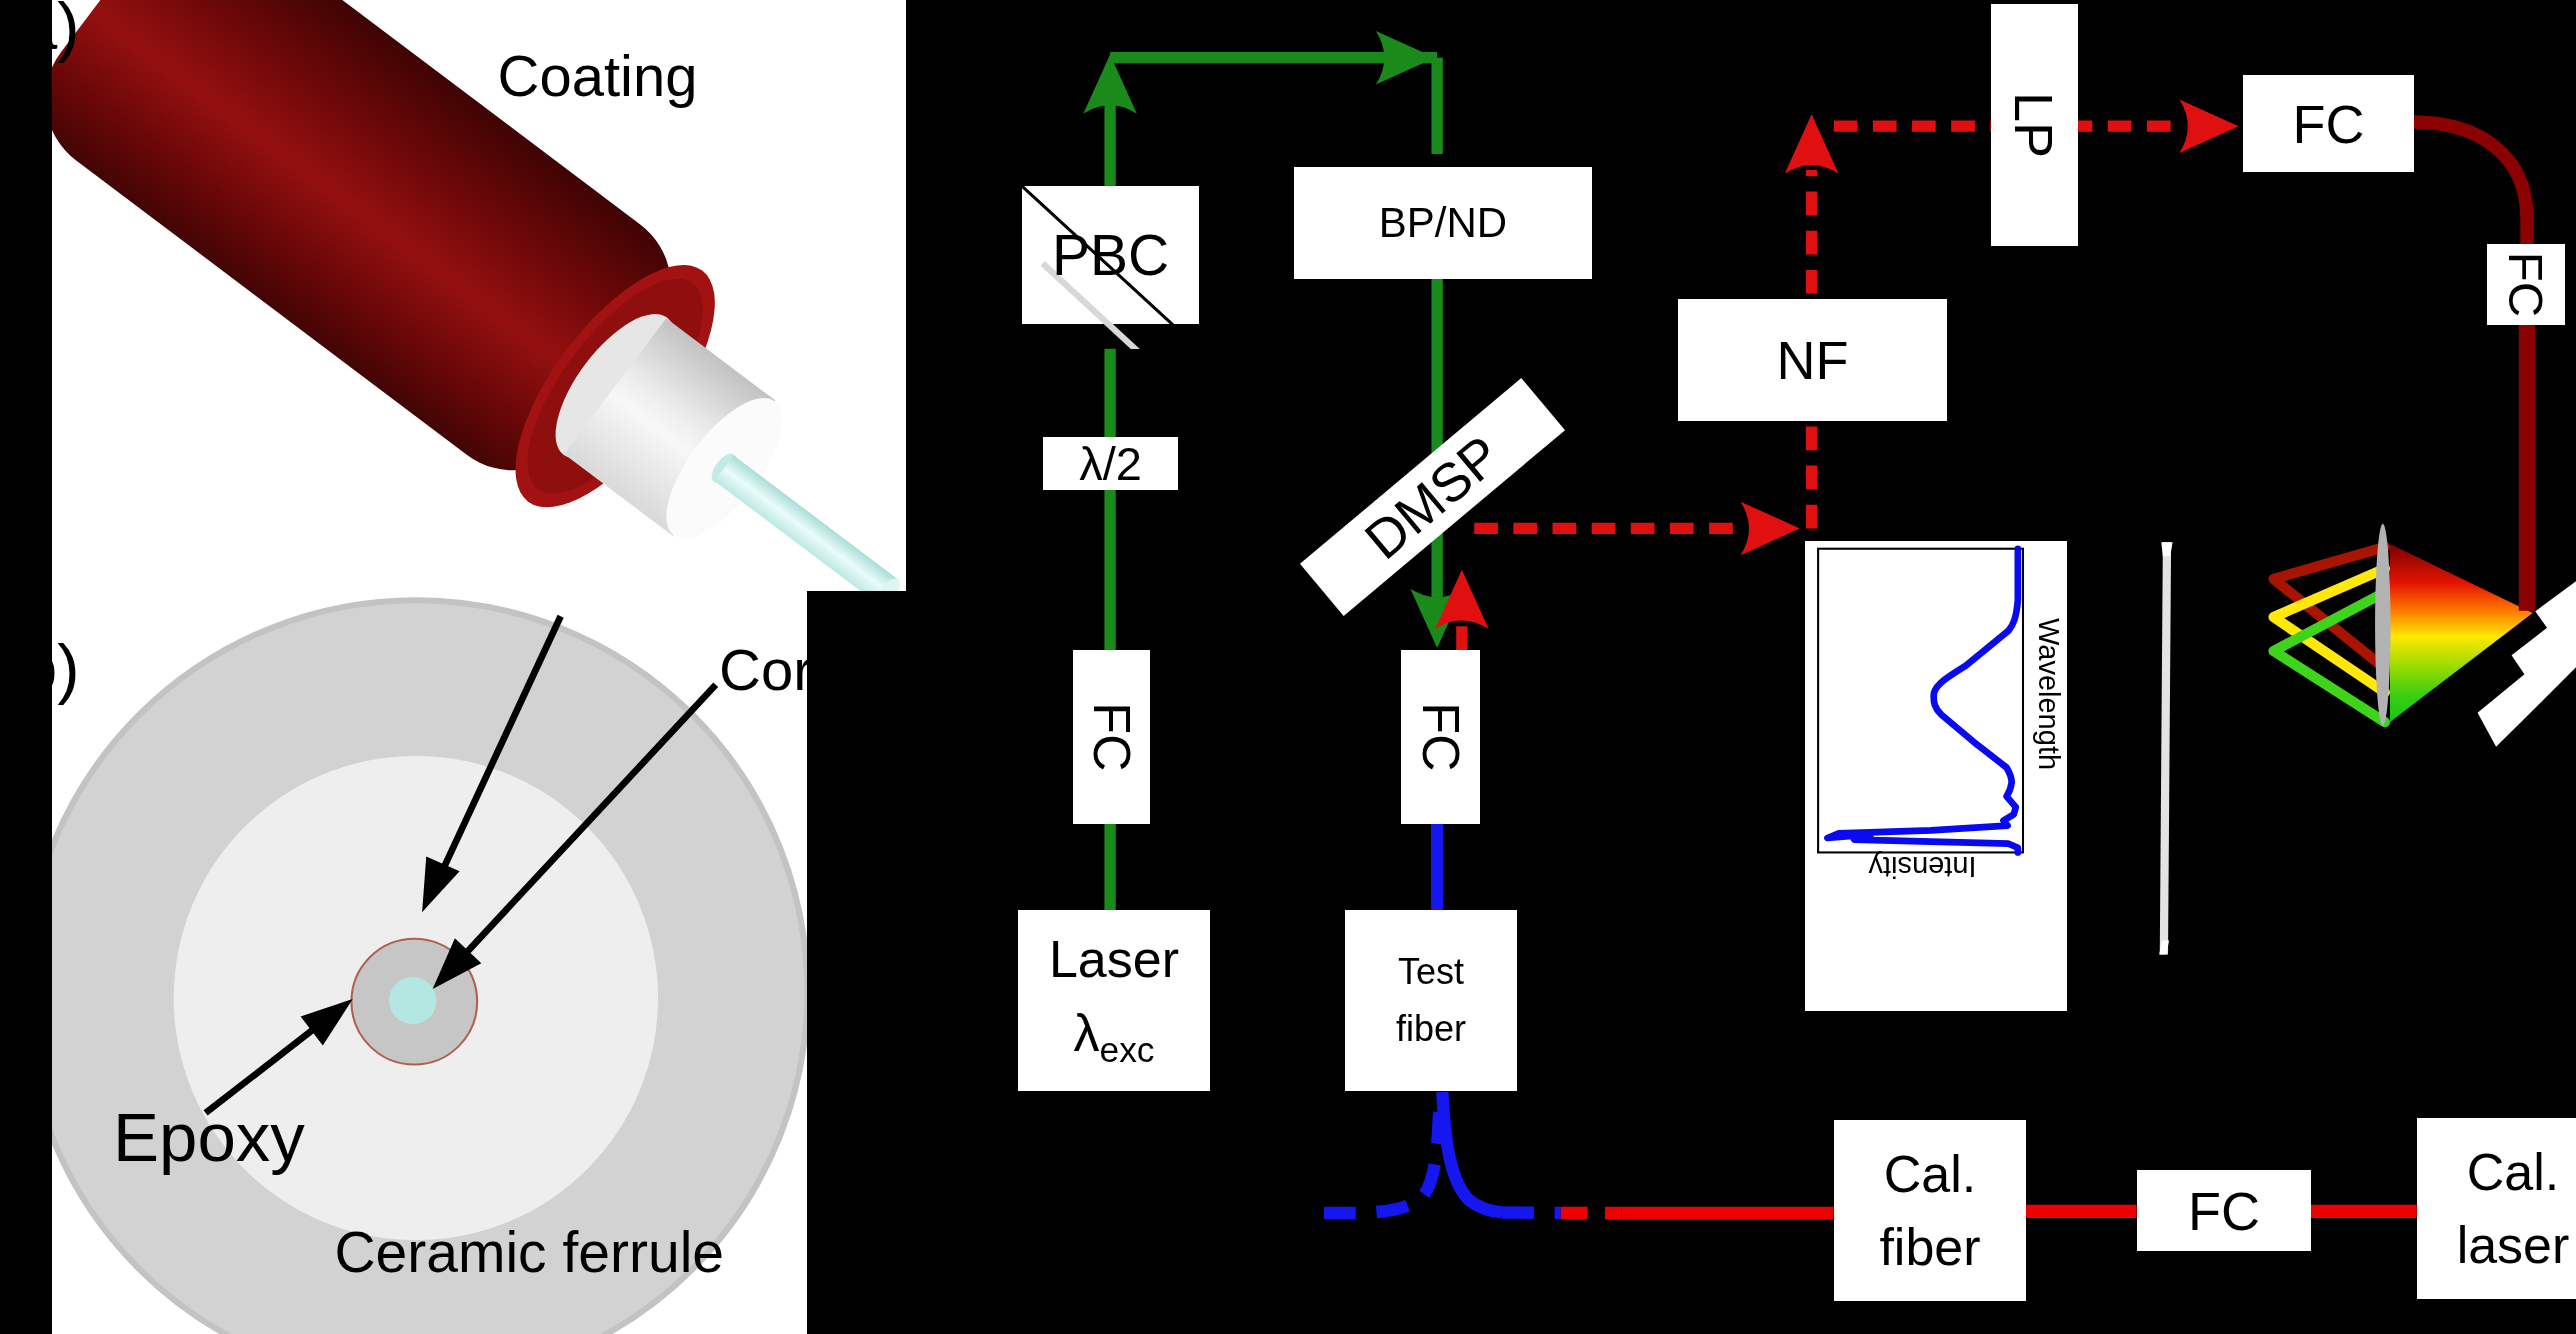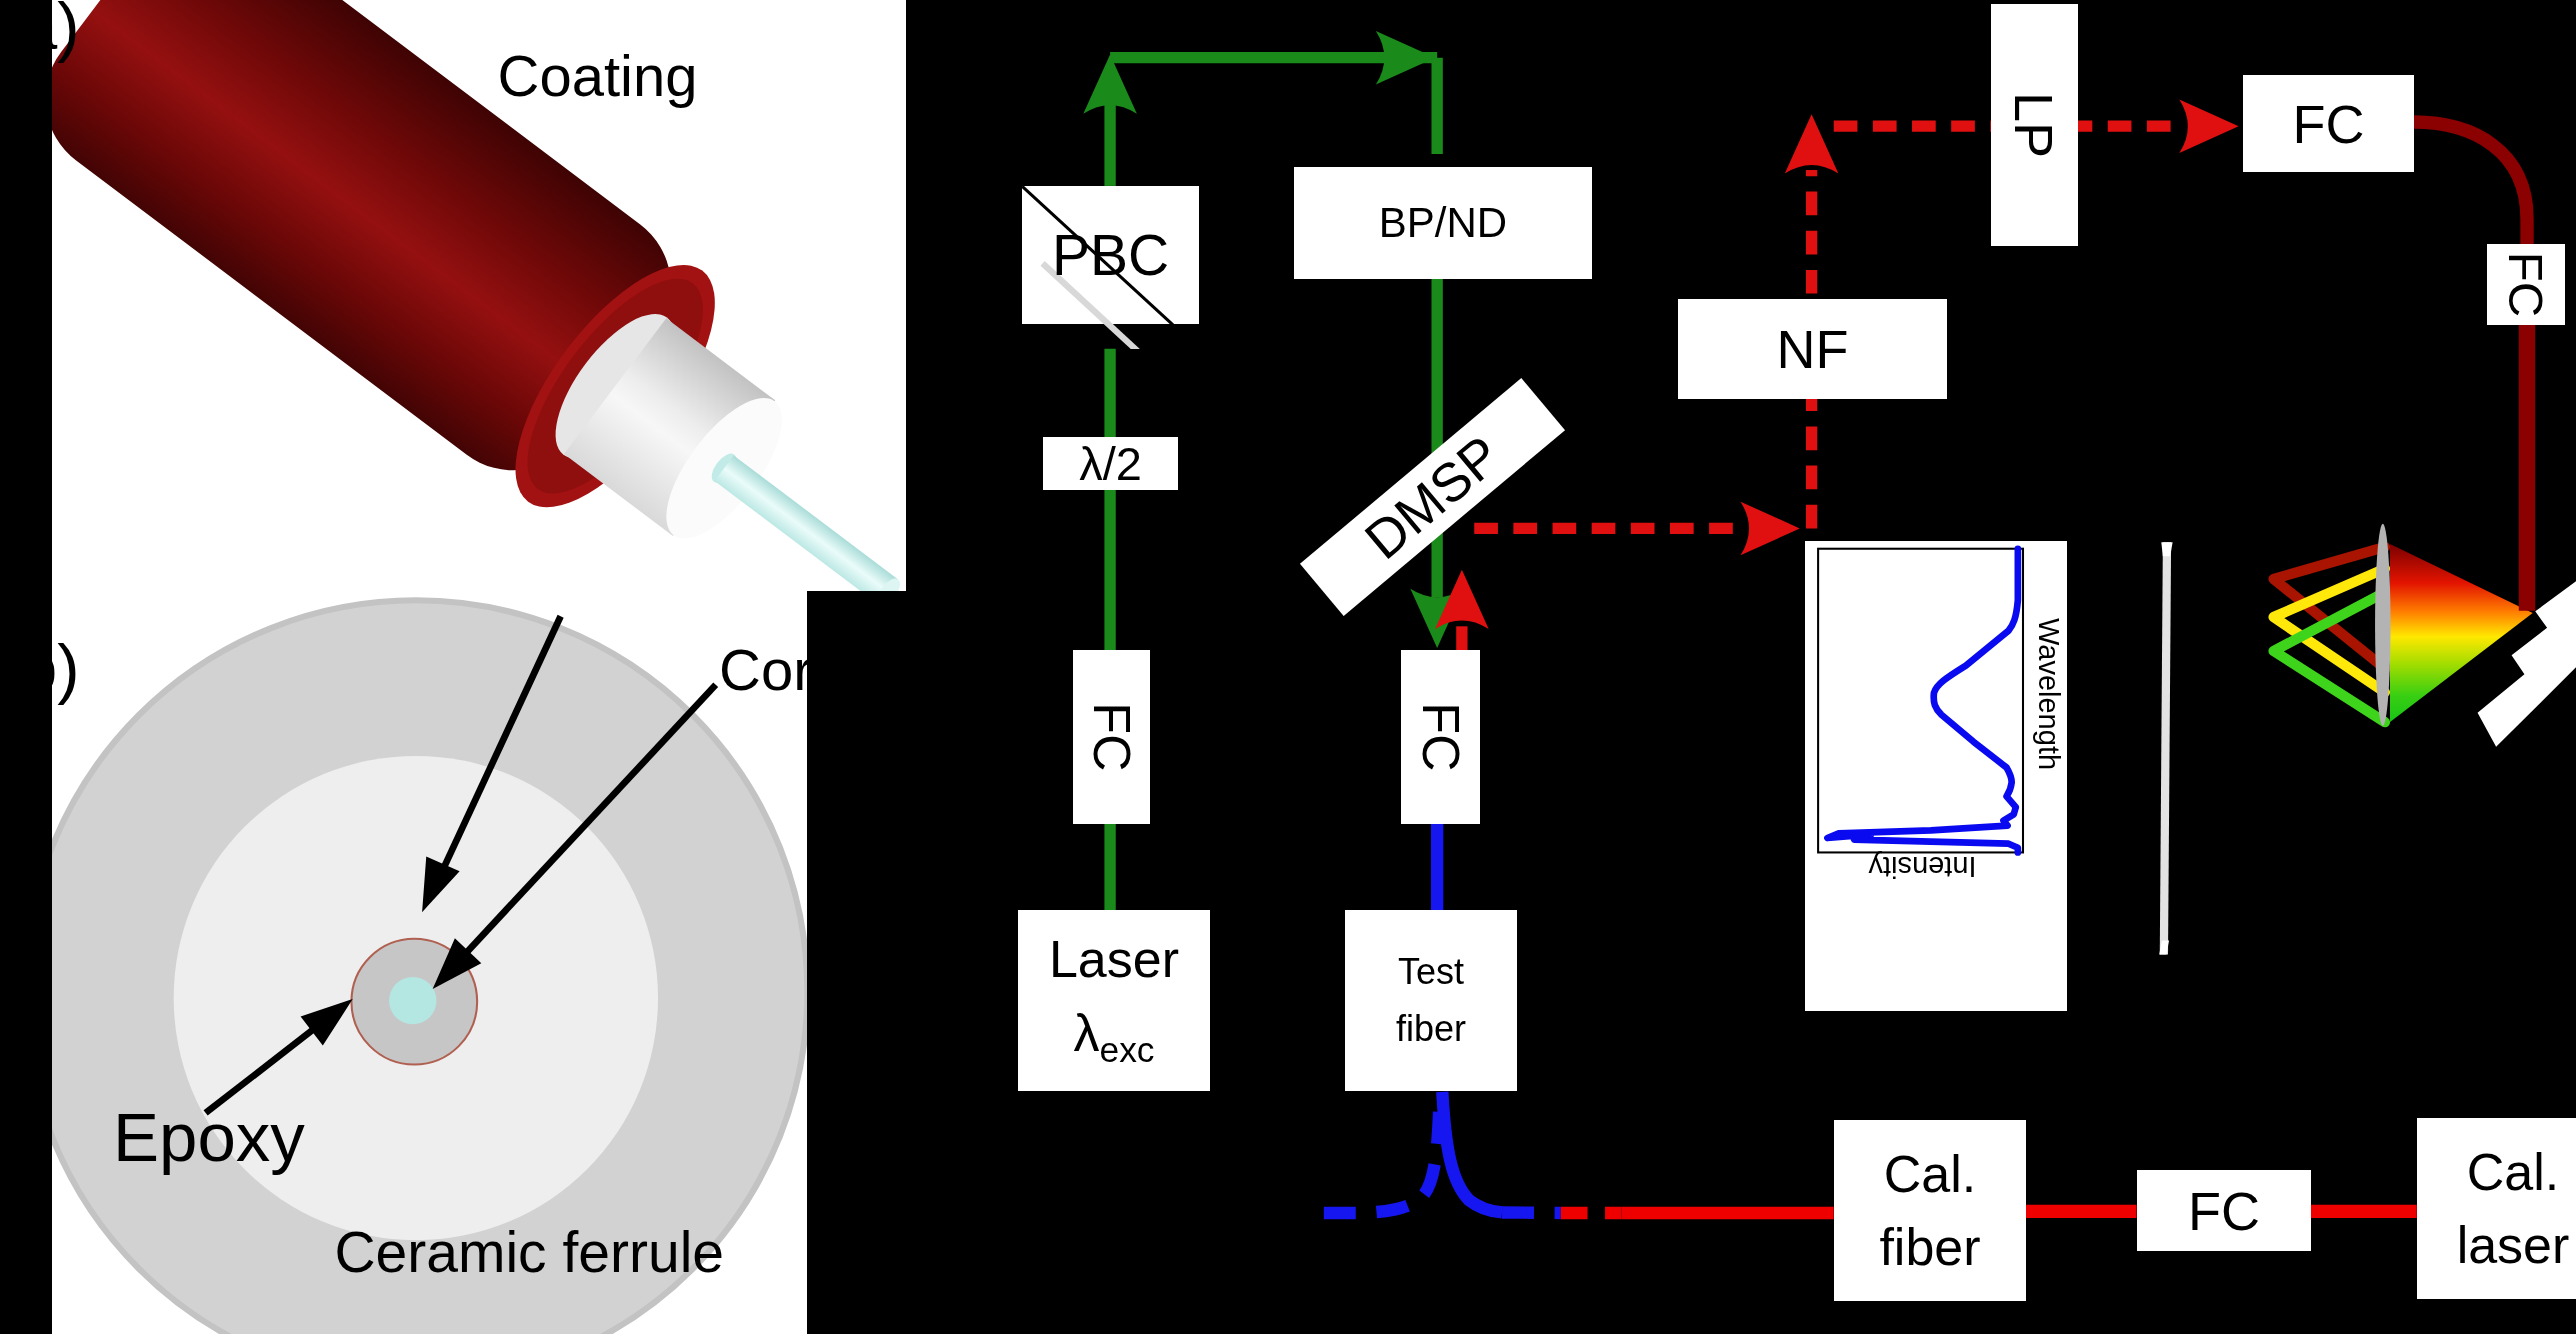--- a/index.html
+++ b/index.html
@@ -194,21 +194,21 @@
     <span class="vert">FC</span>
   </div>
 
   <div class="box" style="left:1345px;top:910px;width:172px;height:181px;font-size:36px;">
     <div class="twoline">
       <span>Test</span>
       <span>fiber</span>
     </div>
   </div>
 
-  <div class="box" style="left:1678px;top:299px;width:269px;height:100px;font-size:54px;">
+  <div class="box" style="left:1678px;top:299px;width:269px;height:122px;font-size:54px;">
     <span>NF</span>
   </div>
 
   <div class="box" style="left:1991px;top:4.1px;width:87px;height:242px;font-size:54px;">
     <span class="vert">LP</span>
   </div>
 
   <div class="box" style="left:2243px;top:75px;width:171px;height:97px;font-size:54px;">
     <span>FC</span>
   </div>

